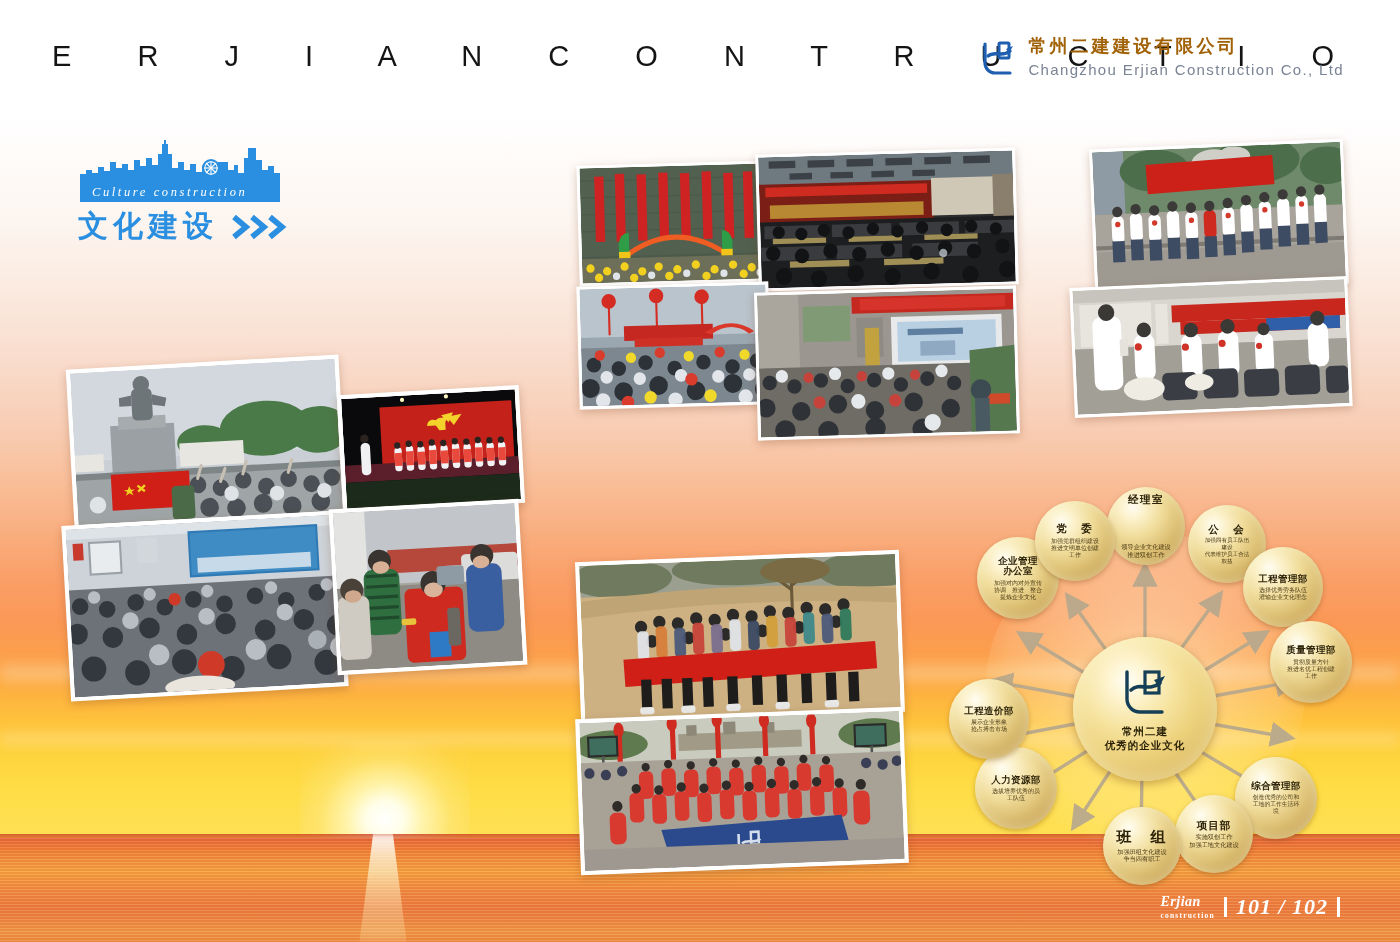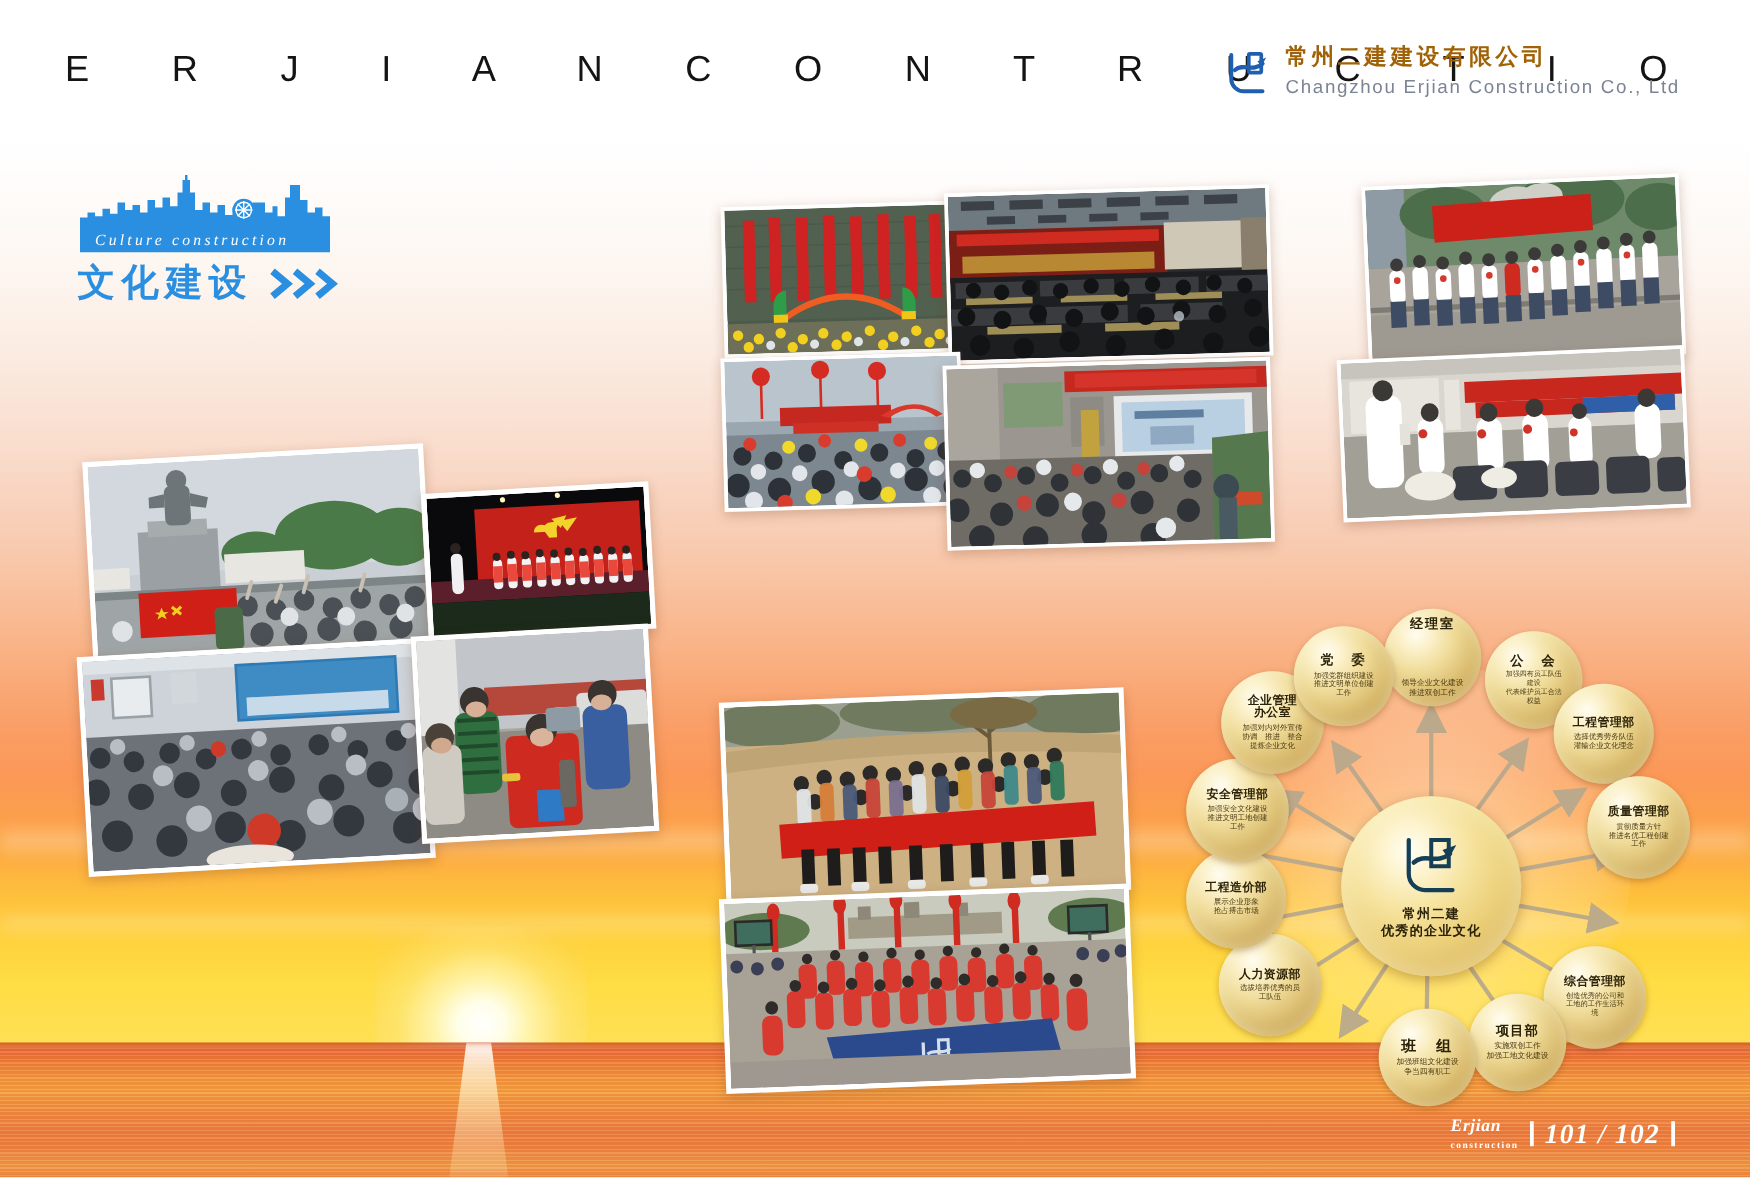--- a/index.html
+++ b/index.html
@@ -78,21 +78,21 @@
   .logo-cn{
     font-size:18px;letter-spacing:3px;color:#a16207;font-weight:700;
     line-height:1.25;font-family:Liberation Mono, monospace;
   }
   .logo-en{
     font-size:15px;letter-spacing:1.35px;color:#7b8494;
     margin-top:2px;font-family:"Liberation Sans",sans-serif;
   }
 
   
-  .sect{position:absolute;left:62px;top:140px;}
+  .sect{position:absolute;left:78px;top:140px;}
   .skyline{width:204px;height:62px;display:block;}
   .sect-cn{
     margin-top:4px;font-size:30px;color:#2a8fe0;letter-spacing:5px;
     font-family:Liberation Serif, serif;font-weight:600;
     display:flex;align-items:center;gap:14px;
   }
   .chev{display:inline-flex;gap:0px;align-items:center;}
   .chev svg{display:block;}
 
   
@@ -1092,44 +1092,38 @@
 境</div>
     </div>
 
     <div class="node" style="left:250px;top:310px;width:78px;height:78px;">
       <div class="n-title" style="font-size:10.5px;letter-spacing:1px;">项目部</div>
       <div class="n-desc" style="font-size:6.2px;white-space:pre-line;">实施双创工作
 加强工地文化建设</div>
     </div>
 
     <div class="node" style="left:178px;top:322px;width:78px;height:78px;">
-      <div class="n-title" style="font-size:12px;letter-spacing:2px;">班　组</div>
+      <div class="n-title" style="font-size:15px;letter-spacing:2px;">班　组</div>
       <div class="n-desc" style="font-size:6.2px;white-space:pre-line;">加强班组文化建设
 争当四有职工</div>
     </div>
 
 
     <div class="node" style="left:50px;top:262px;width:82px;height:82px;">
       <div class="n-title" style="font-size:9.5px;letter-spacing:.4px;">人力资源部</div>
       <div class="n-desc" style="font-size:6px;white-space:pre-line;">选拔培养优秀的员
 工队伍</div>
     </div>
 
     <div class="node" style="left:24px;top:194px;width:80px;height:80px;">
       <div class="n-title" style="font-size:9.5px;letter-spacing:.4px;">工程造价部</div>
       <div class="n-desc" style="font-size:6px;white-space:pre-line;">展示企业形象
 抢占搏击市场</div>
     </div>
 
-    <div class="node" style="left:24px;top:122px;width:82px;height:82px;">
-      <div class="n-title" style="font-size:9.5px;letter-spacing:.4px;">安全管理部</div>
-      <div class="n-desc" style="font-size:6px;white-space:pre-line;">加强安全文化建设
-推进文明工地创建
-工作</div>
-    </div>
 
     <div class="node" style="left:52px;top:52px;width:82px;height:82px;">
       <div class="n-title" style="font-size:9.5px;letter-spacing:.4px;white-space:pre-line;">企业管理
 办公室</div>
       <div class="n-desc" style="font-size:6px;white-space:pre-line;">加强对内对外宣传
 协调　推进　整合
 提炼企业文化</div>
     </div>
 
     <div class="node" style="left:110px;top:16px;width:80px;height:80px;">

